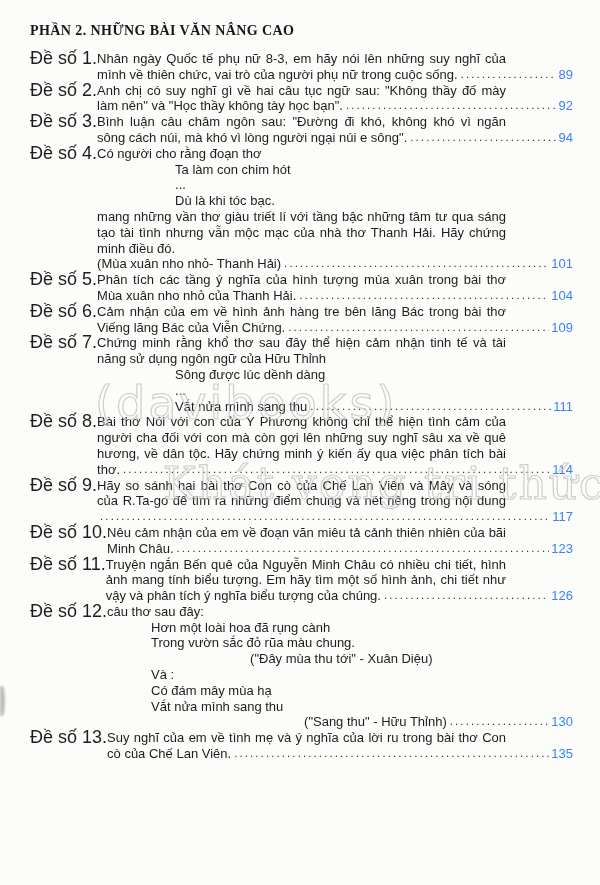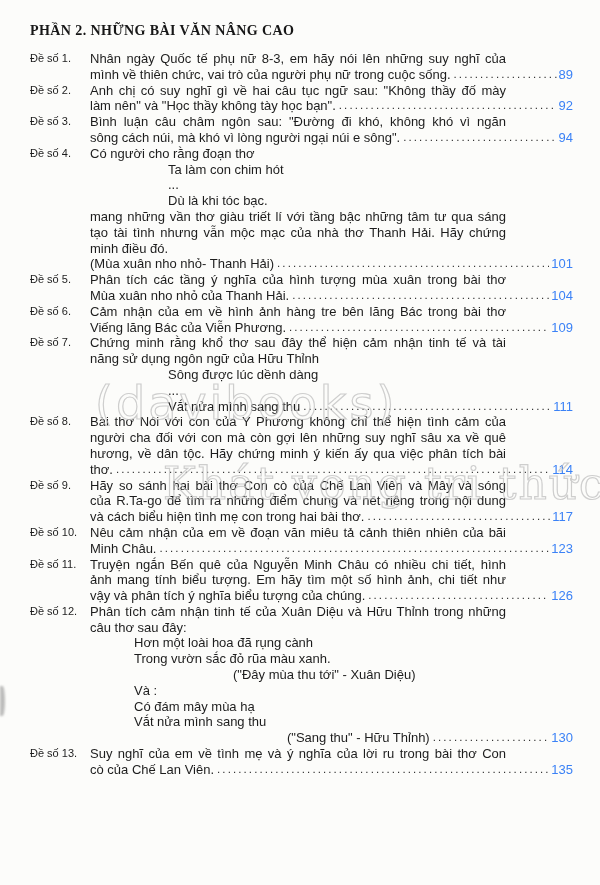--- a/index.html
+++ b/index.html
@@ -11,21 +11,21 @@
   }
   .page{position:relative;width:600px;height:885px}
   .title{
     position:absolute;left:30px;top:22px;
     font-family:"Liberation Serif",serif;font-weight:bold;
     font-size:14.5px;letter-spacing:.4px;color:#171717;
     transform:scaleX(.97);transform-origin:left center;white-space:nowrap;
   }
   .toc{position:absolute;left:30px;top:51px;width:543px}
   .entry{display:flex;align-items:flex-start}
-  .label{flex:0 0 60px;font-size:11px;line-height:15.8px;white-space:nowrap;color:#1d1d1d}
+  .label{flex:0 0 60px;font-size:18px;line-height:15.8px;white-space:nowrap;color:#1d1d1d}
   .ebody{flex:1 1 auto;min-width:0}
   .line{font-size:13px;line-height:15.8px;min-height:15.8px;color:#1d1d1d}
   .line.j{text-align:justify;text-align-last:justify;padding-right:67px}
   .line.hp{display:flex;align-items:flex-end}
   .line.hp .t{flex:0 0 auto;white-space:nowrap}
   .leader{
     flex:1 1 auto;overflow:hidden;white-space:nowrap;
     font-size:11.5px;letter-spacing:2.1px;color:#2c2c2c;padding:0 2px 0 3px;
   }
   .pg{flex:0 0 auto;text-align:right;padding-left:2px;color:#3b82f6}
@@ -109,21 +109,21 @@
             <span class="leader">................................................................................................................................................................</span>
             <span class="pg">104</span>
           </div>
         </div>
       </div>
       <div class="entry">
         <div class="label">Đề số 6.</div>
         <div class="ebody">
           <div class="line  j"><span class="t">Cảm nhận của em về hình ảnh hàng tre bên lăng Bác trong bài thơ</span></div>
           <div class="line hp">
-            <span class="t">Viếng lăng Bác của Viễn Phương.</span>
+            <span class="t">Viếng lăng Bác của Viễn Chứng.</span>
             <span class="leader">................................................................................................................................................................</span>
             <span class="pg">109</span>
           </div>
         </div>
       </div>
       <div class="entry">
         <div class="label">Đề số 7.</div>
         <div class="ebody">
           <div class="line  j"><span class="t">Chứng minh rằng khổ thơ sau đây thể hiện cảm nhận tinh tế và tài</span></div>
           <div class="line"><span class="t">năng sử dụng ngôn ngữ của Hữu Thỉnh</span></div>
@@ -148,21 +148,20 @@
             <span class="pg">114</span>
           </div>
         </div>
       </div>
       <div class="entry">
         <div class="label">Đề số 9.</div>
         <div class="ebody">
           <div class="line  j"><span class="t">Hãy so sánh hai bài thơ Con cò của Chế Lan Viên và Mây và sóng</span></div>
           <div class="line  j"><span class="t">của R.Ta-go để tìm ra những điểm chung và nét riêng trong nội dung</span></div>
           <div class="line hp">
-            <span class="t">và cách biểu hiện tình mẹ con trong hai bài thơ.</span>
             <span class="leader">................................................................................................................................................................</span>
             <span class="pg">117</span>
           </div>
         </div>
       </div>
       <div class="entry">
         <div class="label">Đề số 10.</div>
         <div class="ebody">
           <div class="line  j"><span class="t">Nêu cảm nhận của em về đoạn văn miêu tả cảnh thiên nhiên của bãi</span></div>
           <div class="line hp">
@@ -180,24 +179,23 @@
           <div class="line hp">
             <span class="t">vậy và phân tích ý nghĩa biểu tượng của chúng.</span>
             <span class="leader">................................................................................................................................................................</span>
             <span class="pg">126</span>
           </div>
         </div>
       </div>
       <div class="entry">
         <div class="label">Đề số 12.</div>
         <div class="ebody">
-          <div class="line  j"><span class="t">Phân tích cảm nhận tinh tế của Xuân Diệu và Hữu Thỉnh trong những</span></div>
           <div class="line"><span class="t">câu thơ sau đây:</span></div>
           <div class="line poem2"><span class="t">Hơn một loài hoa đã rụng cành</span></div>
-          <div class="line poem2"><span class="t">Trong vườn sắc đỏ rũa màu xanh.</span></div>
+          <div class="line poem2"><span class="t">Trong vườn sắc đỏ rũa màu chung.</span></div>
           <div class="line attrib"><span class="t">("Đây mùa thu tới" - Xuân Diệu)</span></div>
           <div class="line poem2"><span class="t">Và :</span></div>
           <div class="line poem2"><span class="t">Có đám mây mùa hạ</span></div>
           <div class="line poem2"><span class="t">Vắt nửa mình sang thu</span></div>
           <div class="line attrib2 hp">
             <span class="t">("Sang thu" - Hữu Thỉnh)</span>
             <span class="leader">................................................................................................................................................................</span>
             <span class="pg">130</span>
           </div>
         </div>

